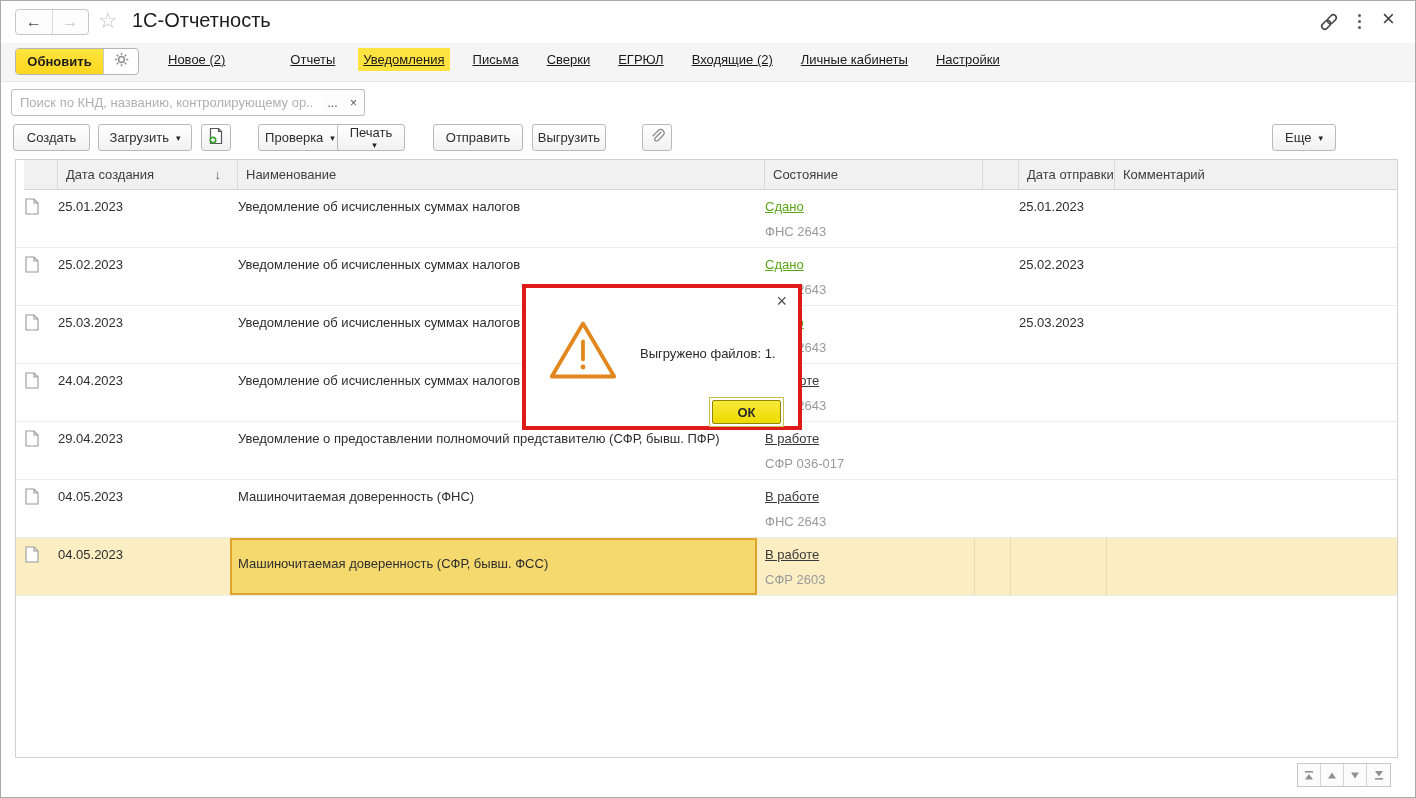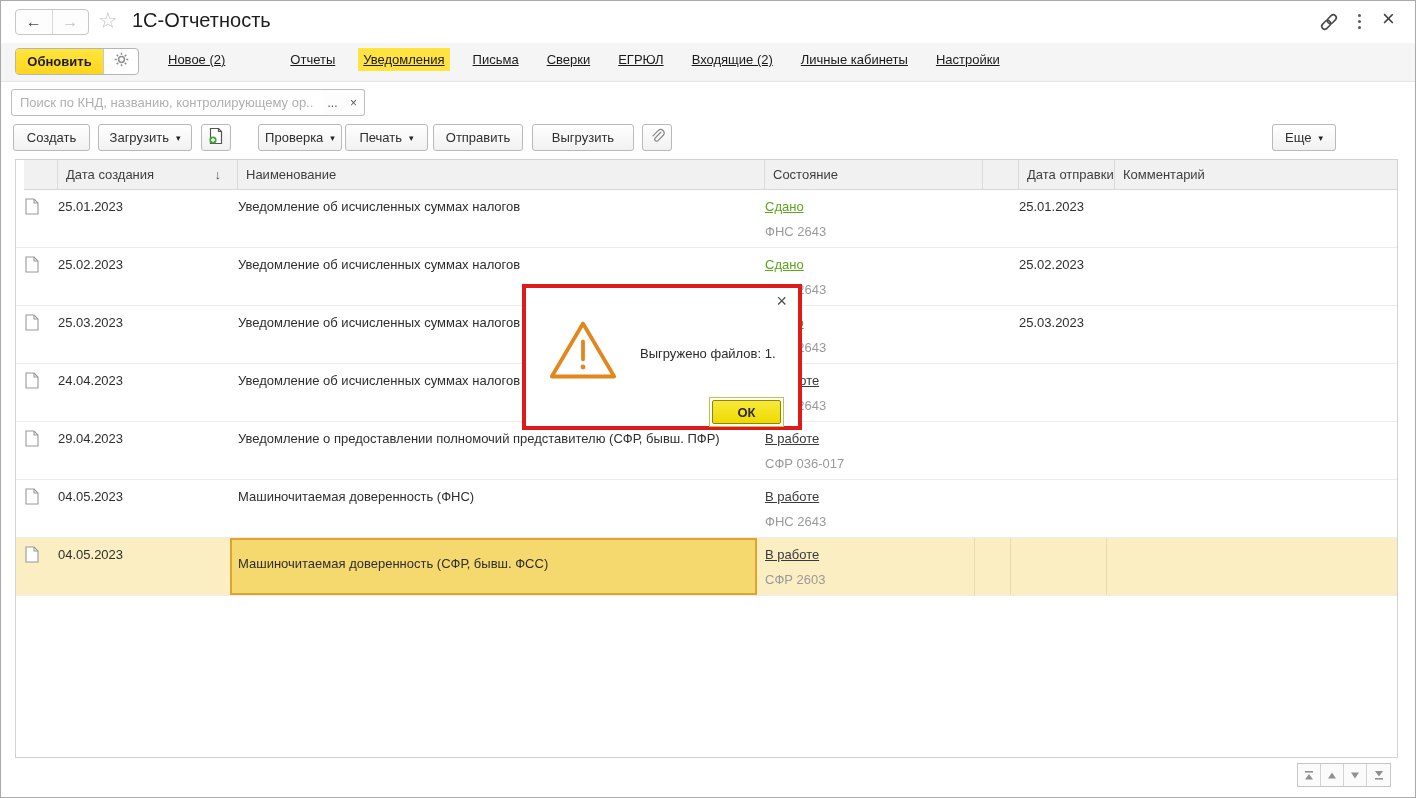--- a/index.html
+++ b/index.html
@@ -179,28 +179,28 @@
           <path d="M10.5 1.5v3h3" fill="none" stroke="#555" stroke-width="1.2"></path>
           <circle cx="5" cy="13" r="3.6" fill="#3fa535"></circle>
           <path d="M5 11v4 M3 13h4" stroke="#fff" stroke-width="1.3"></path>
         </svg>
       </span>
     </div>
     <div class="tbtn" style="left:257px;width:84px;">
         <span>Проверка</span>
         <span class="dd">▾</span>
       </div>
-    <div class="tbtn" style="left:344px;width:83px;">
+    <div class="tbtn" style="left:336px;width:68px;flex-direction:column;">
         <span>Печать</span>
         <span class="dd">▾</span>
       </div>
     <div class="tbtn" style="left:432px;width:90px;">
         <span>Отправить</span>
       </div>
-    <div class="tbtn" style="left:531px;width:102px;">
+    <div class="tbtn" style="left:531px;width:74px;">
         <span>Выгрузить</span>
       </div>
     <div class="tbtn" style="left:641px;width:30px;">
       <span>
         <svg width="16" height="16" viewBox="0 0 16 16">
           <path d="M11.8 4.2 6.3 9.9a1.9 1.9 0 0 0 2.7 2.7l5.2-5.4a3.4 3.4 0 0 0-4.8-4.8L4 7.9" fill="none" stroke="#8a8a8a" stroke-width="1.3" stroke-linecap="round"></path>
         </svg>
       </span>
     </div>
     <div class="tbtn" style="left:1271px;width:64px;">

